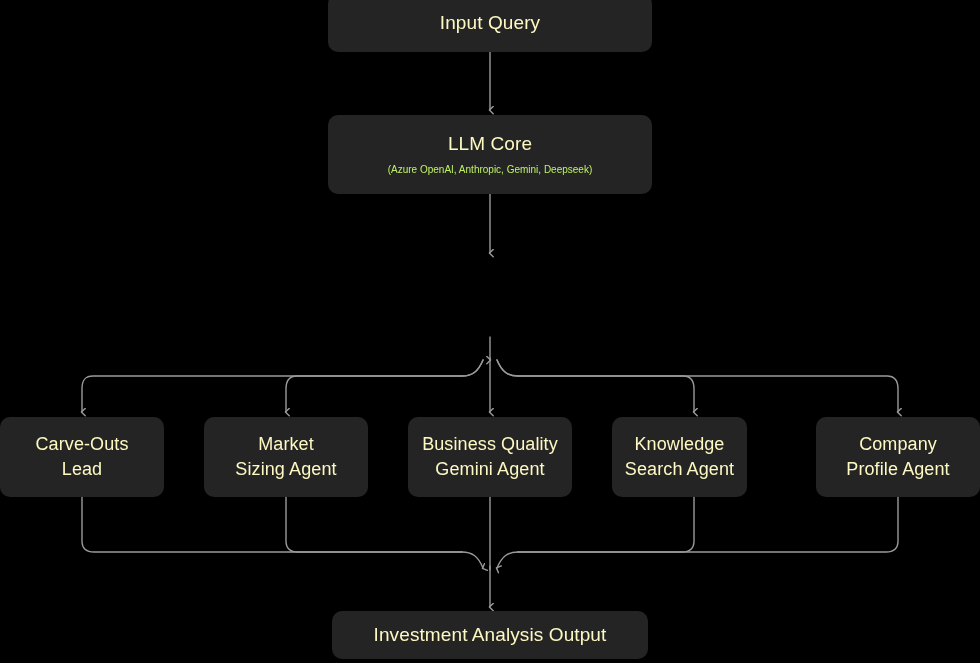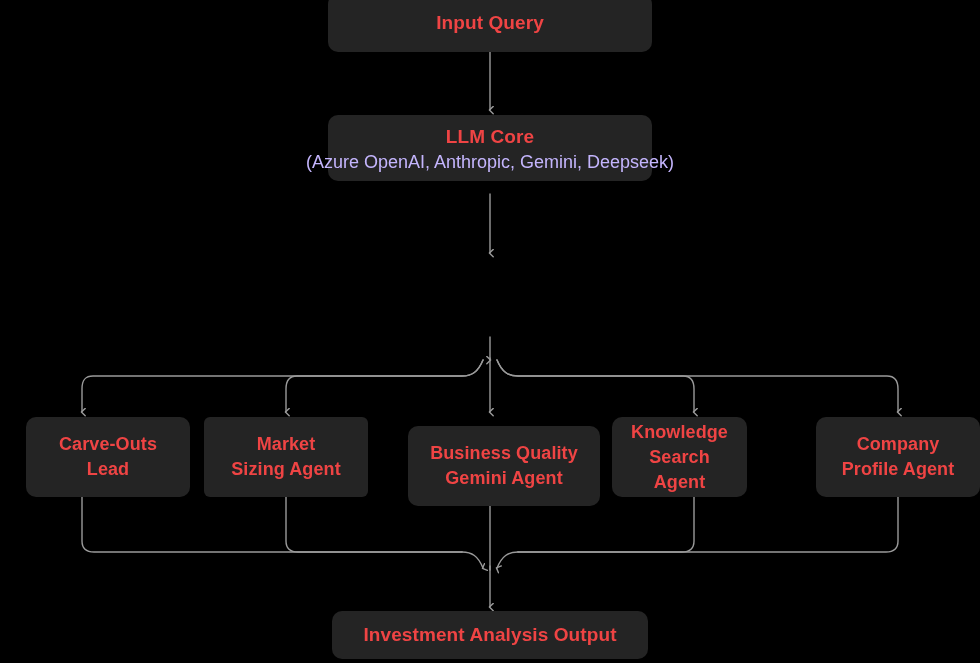--- a/index.html
+++ b/index.html
@@ -37,47 +37,47 @@
     display: flex;
     flex-direction: column;
     align-items: center;
     justify-content: center;
     text-align: center;
     color: #ececec;
     padding: 0 12px;
   }
   .node .title {
     font-size: 19px;
-    font-weight: 700;
+    font-weight: 400;
     line-height: 26px;
-    color: #ef4444;
+    color: #fef9c3;
     letter-spacing: 0.1px;
     white-space: nowrap;
   }
   .node .subtitle {
-    font-size: 18px;
+    font-size: 10px;
     font-weight: 400;
     line-height: 19px;
-    color: #c4b5fd;
+    color: #bef264;
     margin-top: 3px;
     white-space: nowrap;
   }
   .node.agent .title {
     font-size: 18px;
     line-height: 25px;
     white-space: normal;
   }
 
   
   #node-input     { left: 328px; top: -6px;  width: 324px; height: 58px; }
-  #node-llm       { left: 328px; top: 115px; width: 324px; height: 66px; }
+  #node-llm       { left: 328px; top: 115px; width: 324px; height: 79px; }
   #node-lead      { left: 328px; top: 258px; width: 324px; height: 79px; }
-  #node-agent-0   { left: 0px;   top: 417px; width: 164px; height: 80px; margin-left: 26px; }
-  #node-agent-1   { left: 204px; top: 417px; width: 164px; height: 80px; border-radius: 6px; }
-  #node-agent-2   { left: 408px; top: 417px; width: 192px; height: 80px; margin-top: 9px; }
+  #node-agent-0   { left: 0px;   top: 417px; width: 164px; height: 80px; }
+  #node-agent-1   { left: 204px; top: 417px; width: 164px; height: 80px; }
+  #node-agent-2   { left: 408px; top: 417px; width: 164px; height: 80px; }
   #node-agent-3   { left: 612px; top: 417px; width: 135px; height: 80px; }
   #node-agent-4   { left: 816px; top: 417px; width: 164px; height: 80px; text-align: center; }
   #node-output    { left: 332px; top: 611px; width: 316px; height: 48px; }
 </style>
 </head>
 <body>
 
 <div id="diagram">
 
   <svg class="edges" viewBox="0 0 980 663" width="980" height="663" xmlns="http://www.w3.org/2000/svg">

